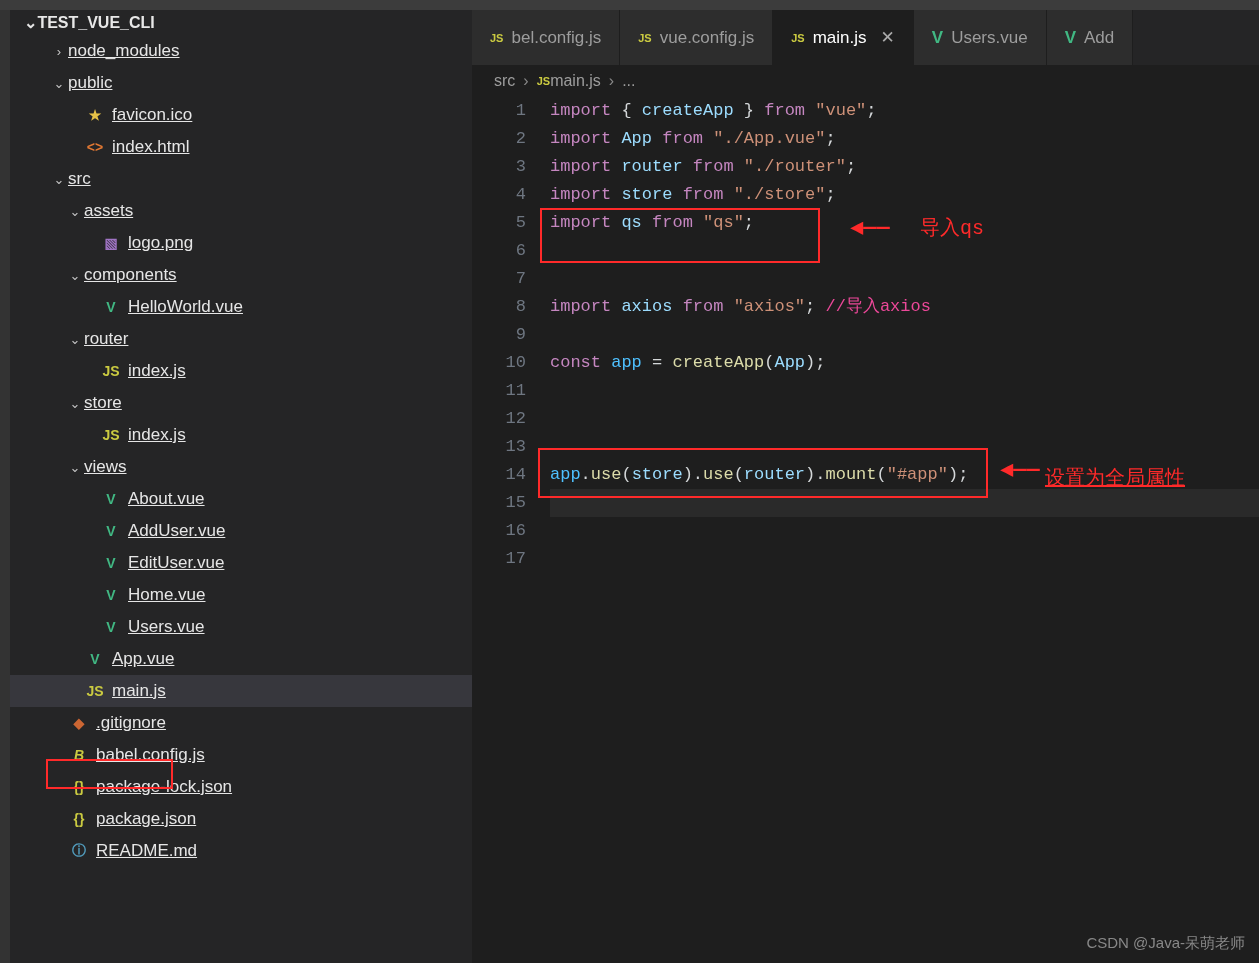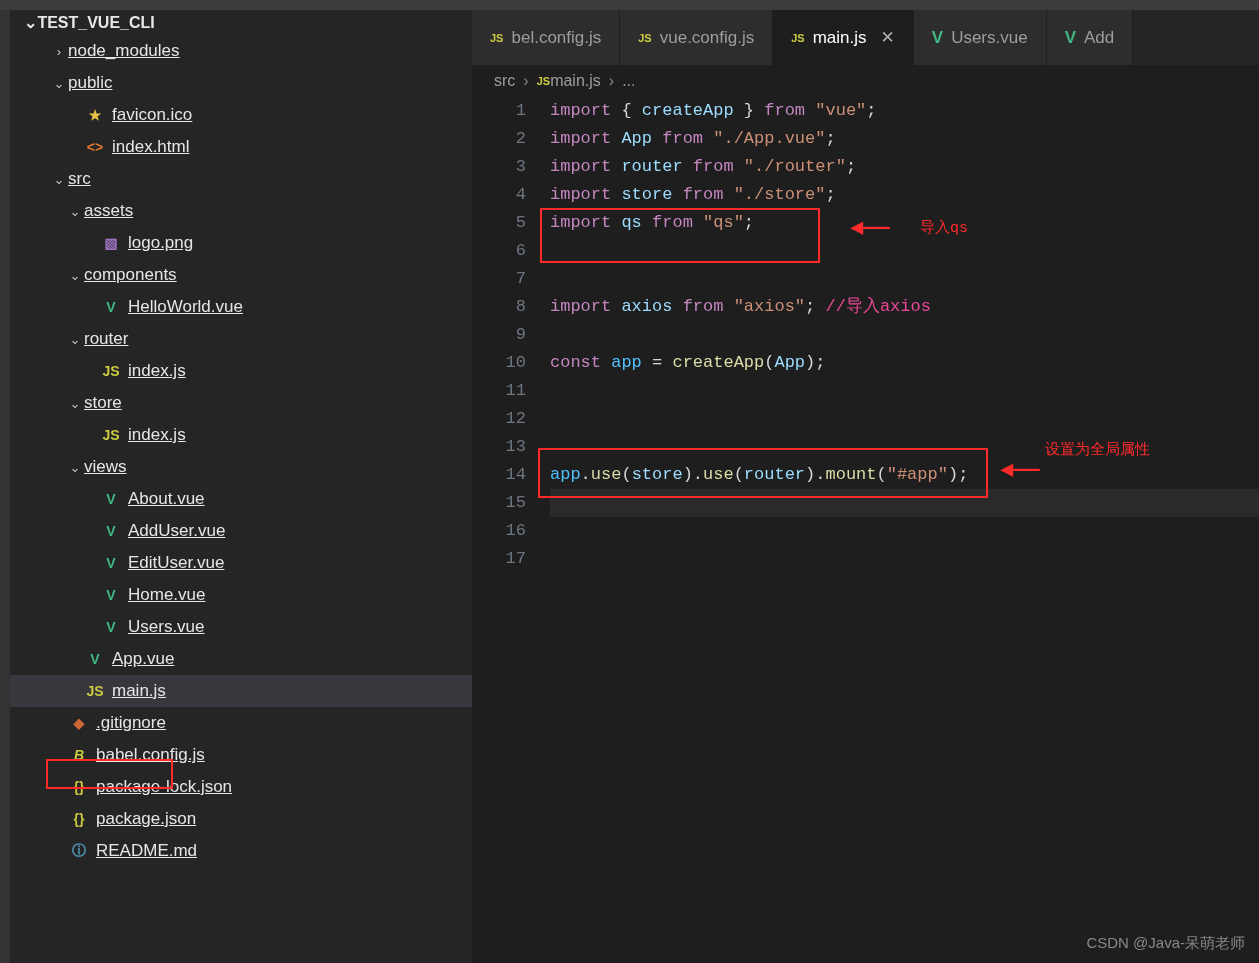--- a/index.html
+++ b/index.html
@@ -94,21 +94,21 @@
 .pun{ color: #d4d7d9; }
 .str{ color: #ce9178; }
 .cmt{ color: #ec4899; }
 .brk{ color: #d4d7d9; }
 .yl { color: #dcdcaa; }
 .bl { color: #4fc1ff;}
 .annot-arrow {
   position: absolute; color: #ff2a2a; font-size: 22px; font-weight:bold;
 }
 .annot-text {
-  position: absolute; color: #ff2a2a; font-size: 15px;
+  position: absolute; color: #ff2a2a; font-size: 20px;
 }
 .watermark {
   position: absolute; right: 14px; bottom: 10px;
   color: #888888; font-size: 15px;
 }
 </style>
 </head>
 <body>
 
 <div class="menubar">
@@ -301,21 +301,21 @@
           <div>16</div>
           <div>17</div>
         </div>
       <div class="code" id="code">
         <div class="highlight-box" style="left:-10px; top:111px; width:280px; height:55px;"></div>
         <div class="annot-arrow" style="left:300px; top:118px;">◀——</div>
         <div class="annot-text" style="left:370px; top:118px;">导入qs</div>
 
         <div class="highlight-box" style="left:-12px; top:351px; width:450px; height:50px;"></div>
         <div class="annot-arrow" style="left:450px; top:360px;">◀——</div>
-        <div class="annot-text" style="left:495px; top:340px;">设置为全局属性</div>
+        <div class="annot-text" style="left:495px; top:368px;text-decoration:underline;">设置为全局属性</div>
       <div class="code-line"><span class="kw">import </span><span class="brk">{ </span><span class="var">createApp</span><span class="brk"> }</span><span class="kw"> from </span><span class="str">"vue"</span><span class="pun">;</span></div>
           <div class="code-line"><span class="kw">import </span><span class="var">App</span><span class="kw"> from </span><span class="str">"./App.vue"</span><span class="pun">;</span></div>
           <div class="code-line"><span class="kw">import </span><span class="var">router</span><span class="kw"> from </span><span class="str">"./router"</span><span class="pun">;</span></div>
           <div class="code-line"><span class="kw">import </span><span class="var">store</span><span class="kw"> from </span><span class="str">"./store"</span><span class="pun">;</span></div>
           <div class="code-line"><span class="kw">import </span><span class="var">qs</span><span class="kw"> from </span><span class="str">"qs"</span><span class="pun">;</span></div>
           <div class="code-line"></div>
           <div class="code-line"></div>
           <div class="code-line"><span class="kw">import </span><span class="var">axios</span><span class="kw"> from </span><span class="str">"axios"</span><span class="pun">; </span><span class="cmt">//导入axios</span></div>
           <div class="code-line"></div>
           <div class="code-line"><span class="kw">const </span><span class="bl">app</span><span class="pun"> = </span><span class="yl">createApp</span><span class="brk">(</span><span class="var">App</span><span class="brk">)</span><span class="pun">;</span></div>

